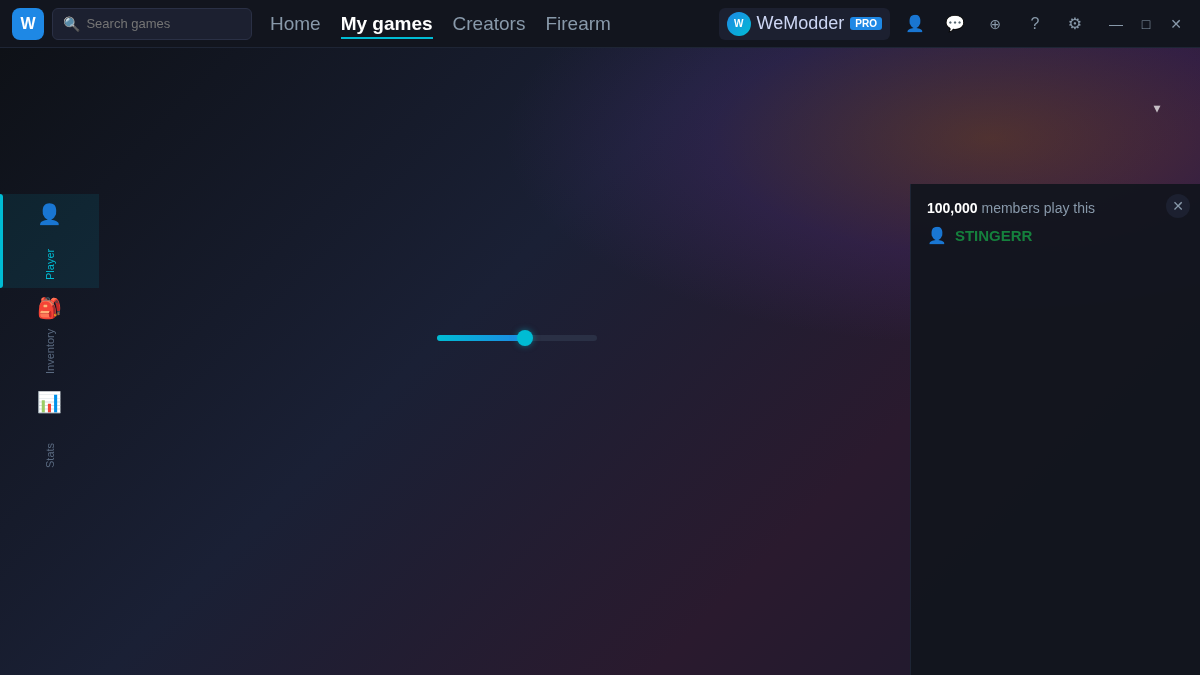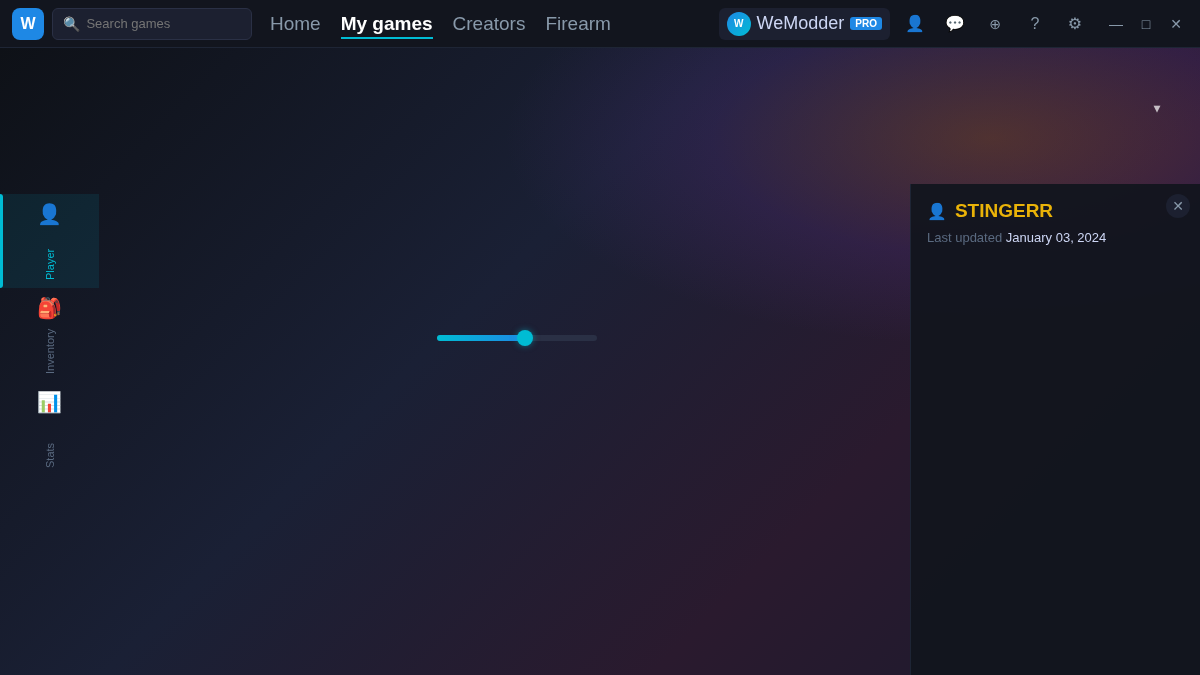--- a/index.html
+++ b/index.html
@@ -533,23 +533,23 @@
       display: flex;
       align-items: center;
       gap: 8px;
       margin-bottom: 8px;
     }
     .author-icon {
       color: #5a6a80;
       font-size: 16px;
     }
     .author-name {
-      font-size: 19px;
+      font-size: 15px;
       font-weight: 600;
-      color: #eab308;
+      color: #15803d;
     }
     .last-updated {
       font-size: 13px;
       color: #5a6a80;
       margin-bottom: 8px;
     }
     .last-updated-date {
       color: #cdd6f4;
     }
     .shortcut-link {
@@ -819,30 +819,30 @@
             <span class="keybind-key" style="min-width:36px;">CTRL</span>
             <span class="keybind-key">NUMPAD 3</span>
           </div>
         </div>
 
       </div>
 
       <div class="info-panel">
         <div class="close-btn">✕</div>
 
+        <p class="members-text">
+          <span class="members-count">100,000</span>
+          <span>members play this</span>
+        </p>
 
         <div class="author-row">
           <span class="author-icon">👤</span>
           <span class="author-name">STINGERR</span>
         </div>
 
-        <p class="last-updated">
-          <span>Last updated</span>
-          <span class="last-updated-date">January 03, 2024</span>
-        </p>
 
       </div>
 
     </div>
   </div>
 </div>
 
 <div class="vgtimes-watermark">VGTimes</div>
 
 </body></html>

